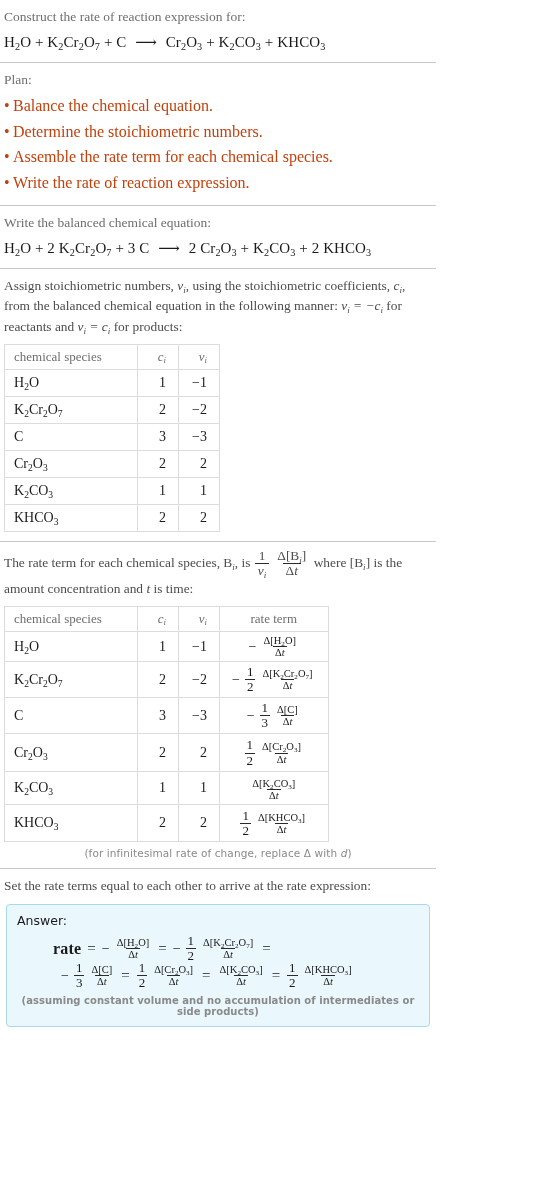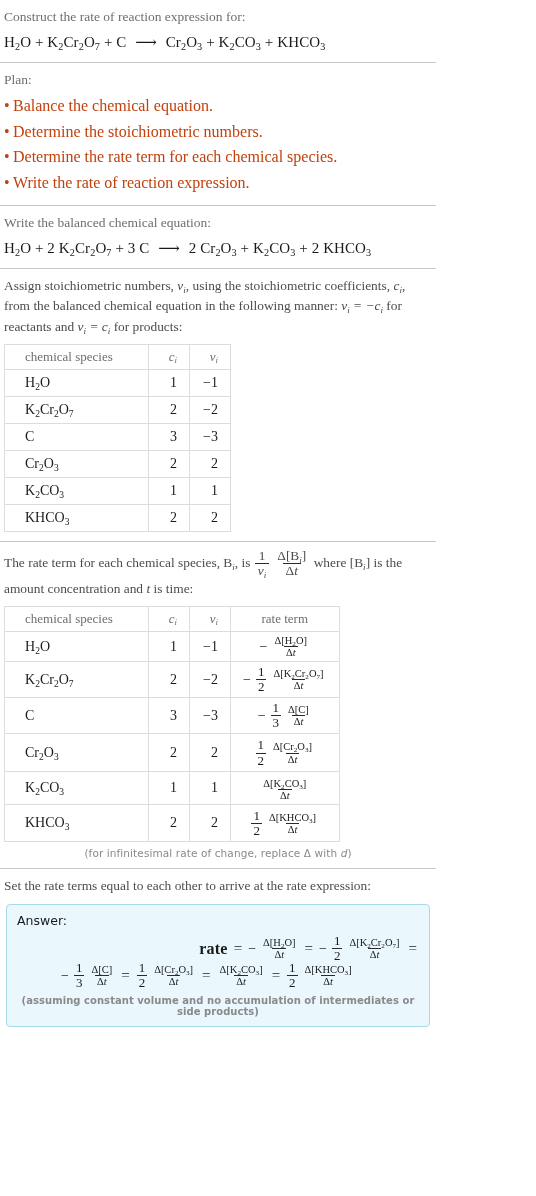--- a/index.html
+++ b/index.html
@@ -70,21 +70,21 @@
     color: #1a1a1a;
   }
   table.tbl thead th {
     color: #6e6e6e;
     font-size: 13px;
     padding: 4px 11px;
   }
   table.tbl td.species, table.tbl th.species {
     text-align: left;
     min-width: 112px;
-    padding-left: 20px;
+    padding-left: 9px;
   }
   table.tbl td.num, table.tbl th.num {
     min-width: 17px;
     text-align: right;
     padding-right: 12px;
   }
   table.tbl td.rt, table.tbl th.rt { text-align: center; padding: 3px 12px; }
   .t1 td.species, .t1 th.species { min-width: 116px; }
 
   
@@ -135,21 +135,21 @@
   .answer-math {
     padding-left: 36px;
     color: #1a1a1a;
   }
   .answer-line {
     display: flex;
     align-items: center;
     flex-wrap: nowrap;
     gap: 4px;
   }
-  .answer-line.l1 { font-size: 14.5px; justify-content: flex-end; }
+  .answer-line.l1 { font-size: 14.5px; }
   .answer-line.l2 { font-size: 13px; padding-left: 8px; margin-top: -2px; }
   .rate-word { font-size: 16px; font-weight: 600; letter-spacing: .2px; }
   .eq { font-size: 15px; padding: 0 2px; }
   .assume {
     color: #8a8a8a;
     font-family: "DejaVu Sans", "Liberation Sans", sans-serif;
     font-size: 10px;
     text-align: center;
     margin-top: 5px;
     letter-spacing: .05px;
@@ -167,21 +167,21 @@
       <span id="eq-unbal"><span>H<sub>2</sub>O</span> <span>+</span> <span>K<sub>2</sub>Cr<sub>2</sub>O<sub>7</sub></span> <span>+</span> <span>C</span> <span class="arrow">⟶</span> <span>Cr<sub>2</sub>O<sub>3</sub></span> <span>+</span> <span>K<sub>2</sub>CO<sub>3</sub></span> <span>+</span> <span>KHCO<sub>3</sub></span></span>
     </div>
   </div>
   <hr class="hr">
 
   <div class="section">
     <div class="prompt">Plan:</div>
     <div class="plan-list" id="plan-list">
         <div class="plan-item"><span class="bullet">•</span><span>Balance the chemical equation.</span></div>
         <div class="plan-item"><span class="bullet">•</span><span>Determine the stoichiometric numbers.</span></div>
-        <div class="plan-item"><span class="bullet">•</span><span>Determine the rate term for each chemical species.</span></div>
+        <div class="plan-item"><span class="bullet">•</span><span>Assemble the rate term for each chemical species.</span></div>
         <div class="plan-item"><span class="bullet">•</span><span>Write the rate of reaction expression.</span></div>
       </div>
   </div>
   <hr class="hr">
 
   <div class="section">
     <div class="prompt">Write the balanced chemical equation:</div>
     <div class="statement">
       <span id="eq-bal"><span>H<sub>2</sub>O</span> <span>+</span> <span>2</span> <span>K<sub>2</sub>Cr<sub>2</sub>O<sub>7</sub></span> <span>+</span> <span>3</span> <span>C</span> <span class="arrow">⟶</span> <span>2</span> <span>Cr<sub>2</sub>O<sub>3</sub></span> <span>+</span> <span>K<sub>2</sub>CO<sub>3</sub></span> <span>+</span> <span>2</span> <span>KHCO<sub>3</sub></span></span>
     </div>

